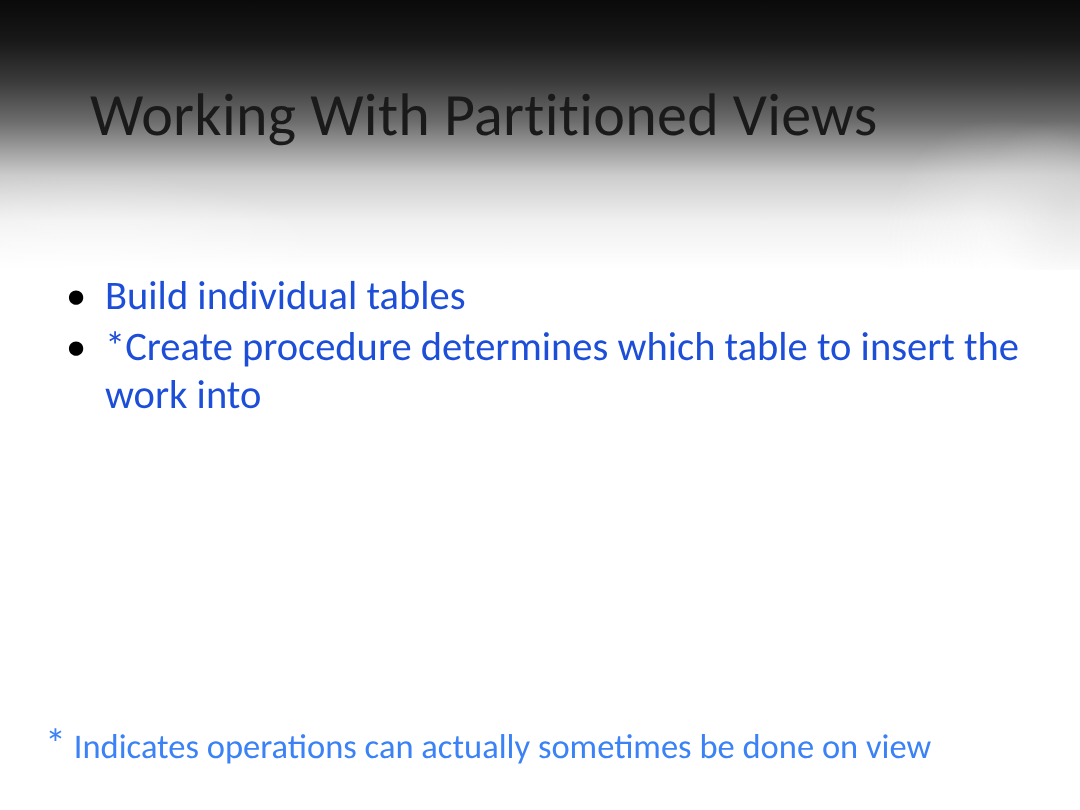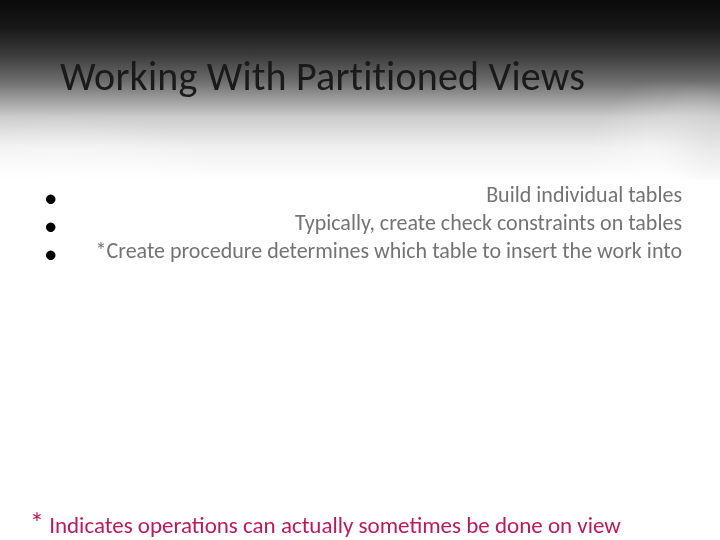--- a/index.html
+++ b/index.html
@@ -62,63 +62,60 @@
     left: 30px;
     right: 38px;
   }
   ul.bullets {
     margin: 0;
     padding: 0 0 0 34px;
     list-style: none;
   }
   ul.bullets li {
     position: relative;
-    font-size: 22px;
+    font-size: 27px;
     line-height: 1.18;
-    color: #737373;
+    color: #1d4ed8;
     margin: 0 0 2px 0;
     padding-left: 6px;
-    text-align: right;
   }
   ul.bullets li::before {
     content: "•";
     position: absolute;
     left: -20px;
     top: 0;
     font-size: 27px;
     color: #000;
   }
   .footnote {
     position: absolute;
     left: 30px;
     right: 38px;
     top: 478px;
-    color: #be185d;
-    margin-top: 28px;
+    color: #3b82f6;
   }
   .footnote .star {
     font-size: 28px;
     vertical-align: baseline;
   }
   .footnote .note-text {
     font-size: 23px;
   }
 </style>
 </head>
 <body>
 
 <div class="slide">
   <div class="header-bg"></div>
 
   <div class="title">Working With Partitioned Views</div>
 
   <div class="body">
     <ul class="bullets">
       <li>Build individual tables</li>
-      <li>Typically, create check constraints on tables</li>
       <li>*Create procedure determines which table to insert the work into</li>
     </ul>
   </div>
 
   <div class="footnote">
     <span class="star">*</span><span class="note-text"> Indicates operations can actually sometimes be done on view</span>
   </div>
 </div>
 
 </body></html>

